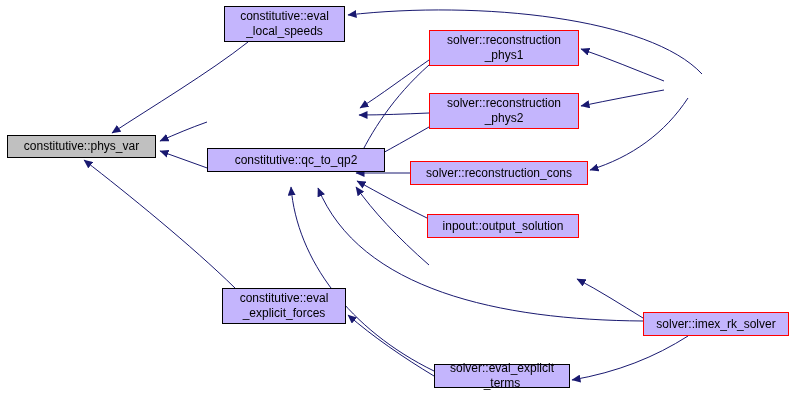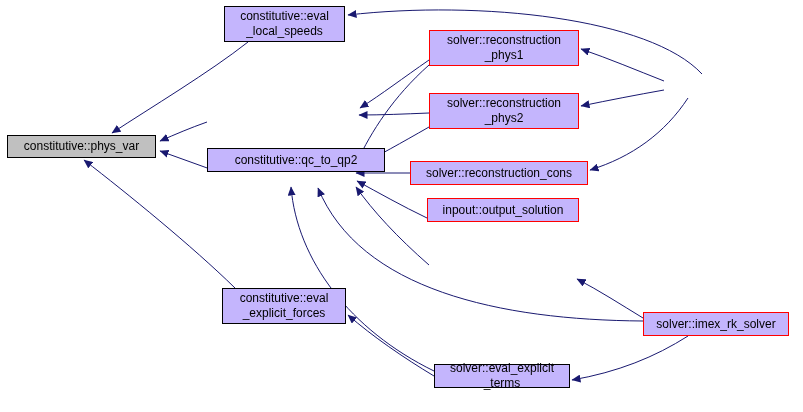--- a/index.html
+++ b/index.html
@@ -112,21 +112,21 @@
 
   <div class="node red" style="left:429px; top:93px; width:150px; height:36px;">
     <span>solver::reconstruction</span>
     <span>_phys2</span>
   </div>
 
   <div class="node red" style="left:410px; top:161px; width:178px; height:24px;">
     <span>solver::reconstruction_cons</span>
   </div>
 
-  <div class="node red" style="left:427px; top:198px; width:152px; height:24px;">
+  <div class="node red" style="left:427px; top:214px; width:152px; height:24px;">
     <span>inpout::output_solution</span>
   </div>
 
 
 
   <div class="node red" style="left:643px; top:312px; width:146px; height:24px;">
     <span>solver::imex_rk_solver</span>
   </div>
 
   <div class="node" style="left:434px; top:364px; width:136px; height:24px;">

